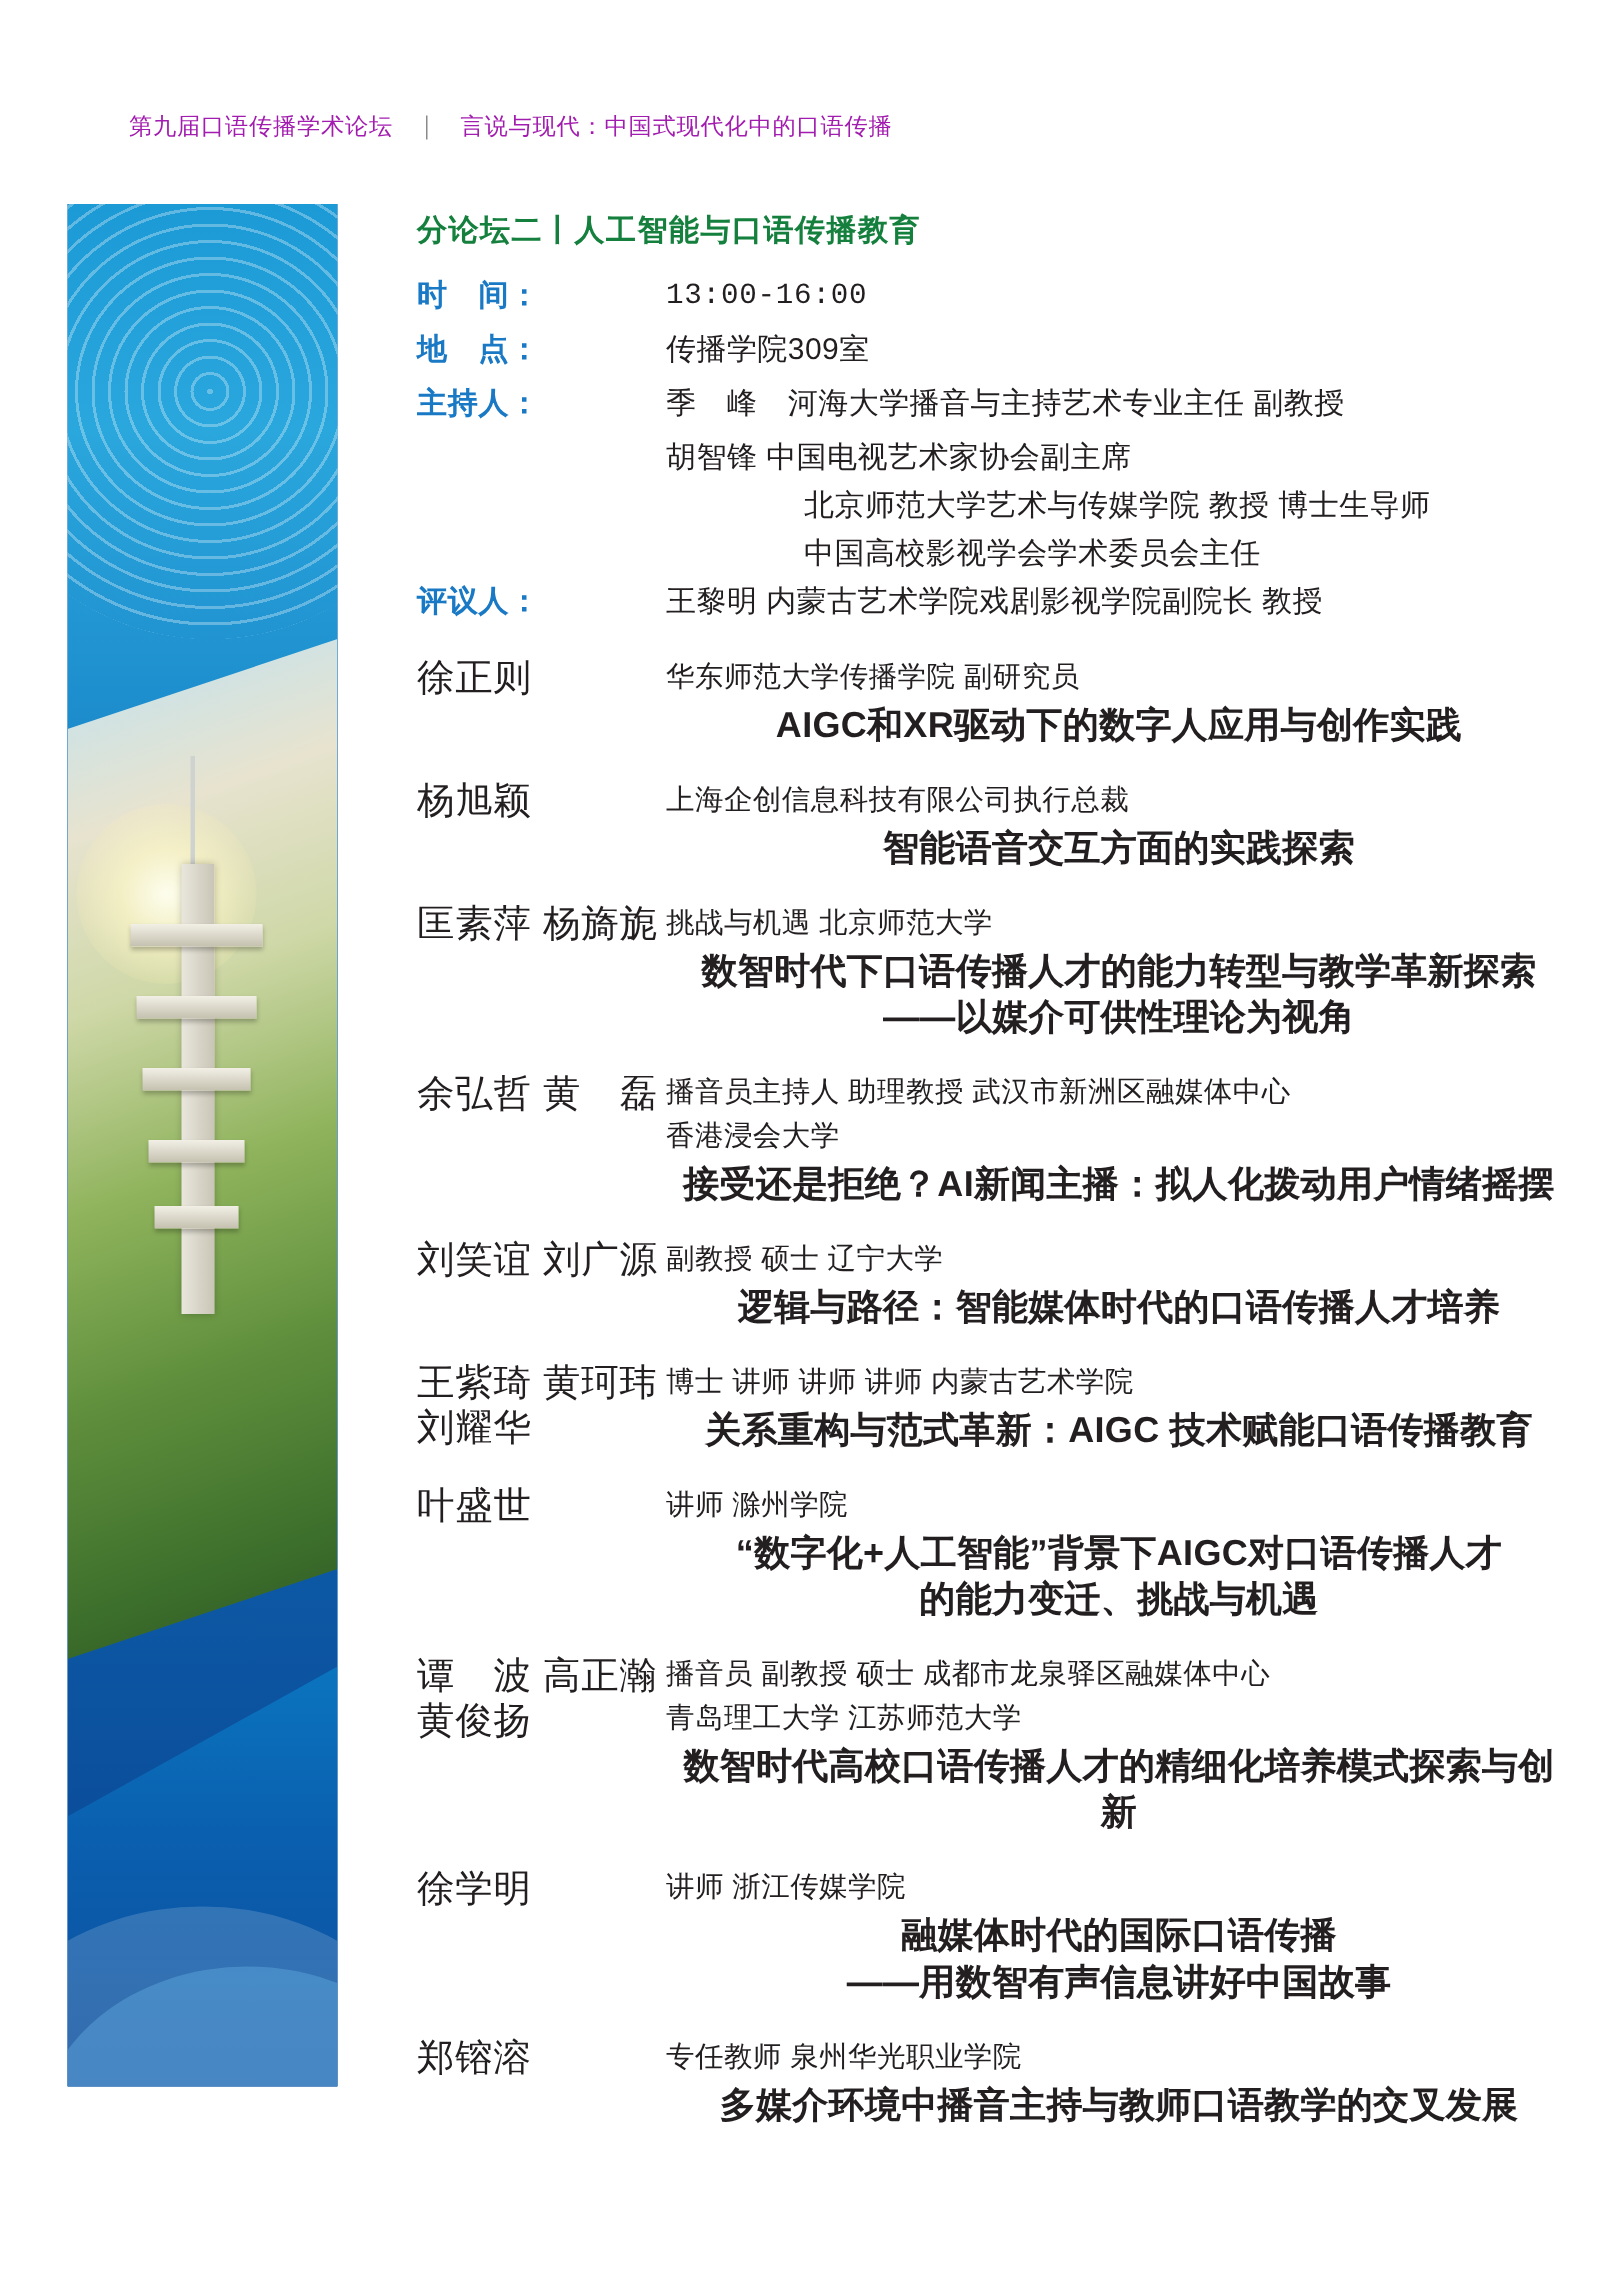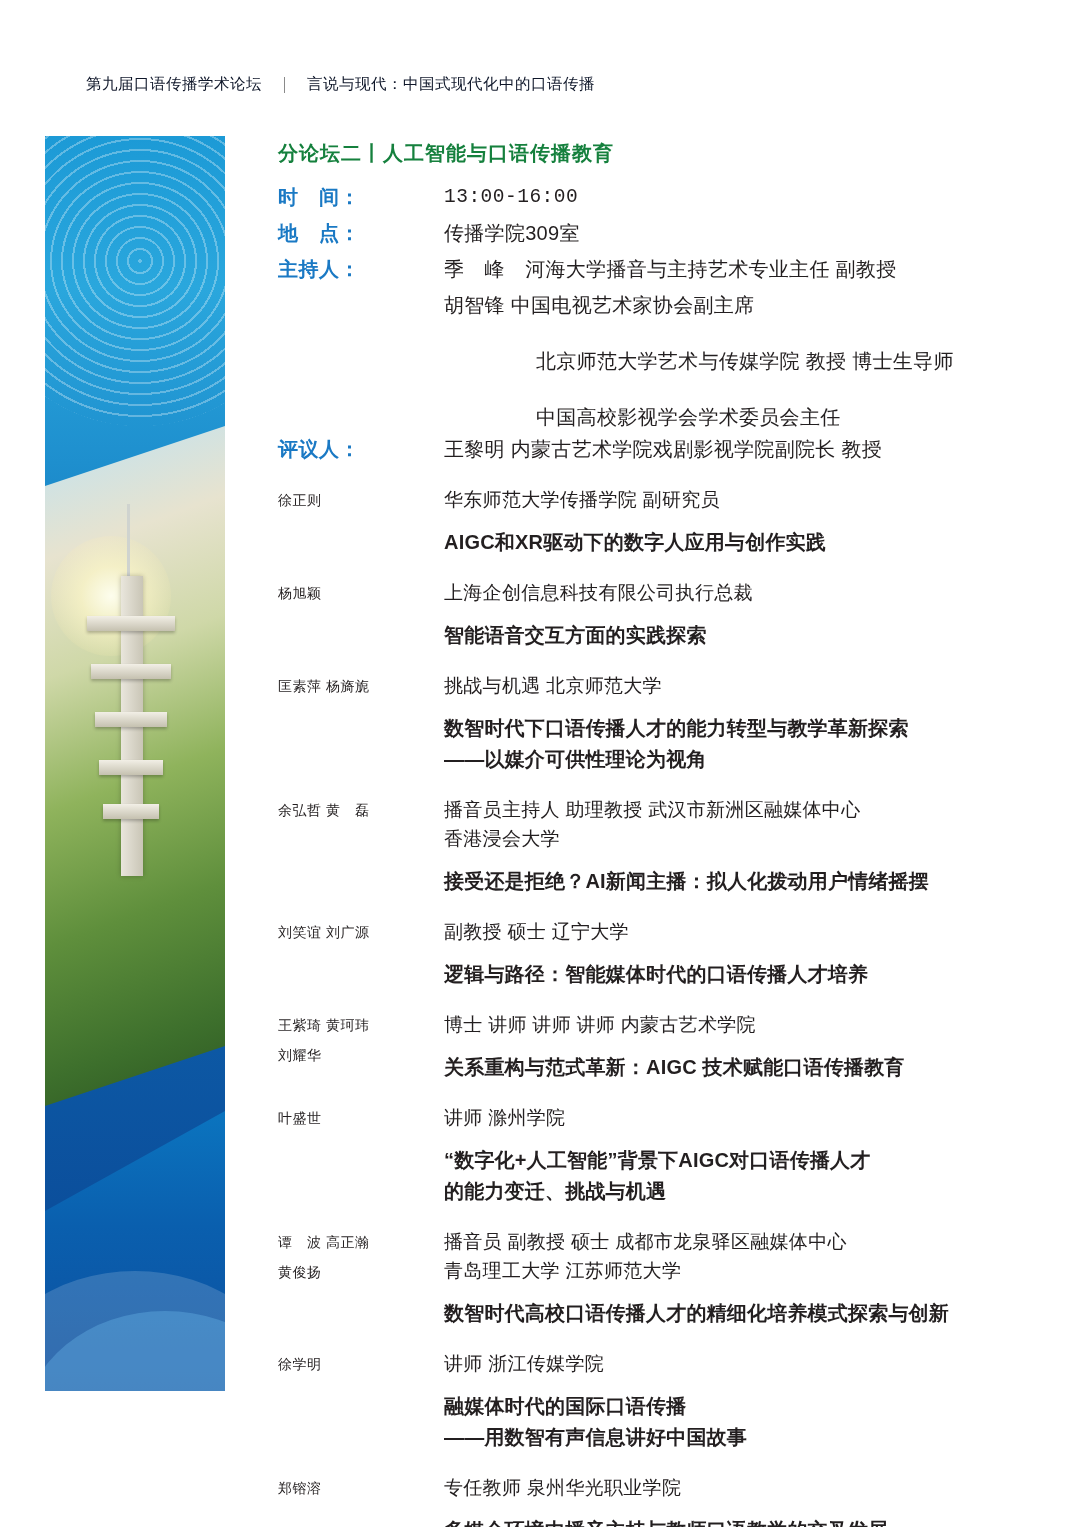--- a/index.html
+++ b/index.html
@@ -18,21 +18,21 @@
 
   
   .page-header {
     position: absolute;
     top: 74px;
     left: 86px;
     display: flex;
     align-items: center;
     font-size: 15.5px;
     letter-spacing: 0.5px;
-    color: #0f172a;
+    color: #a21caf;
     white-space: nowrap;
   }
   .page-header .divider {
     display: inline-block;
     width: 1px;
     height: 16px;
     background: #8a8a8a;
     margin: 0 22px;
   }
 
@@ -200,55 +200,56 @@
     letter-spacing: 0.3px;
   }
   .meta-value.mono {
     font-family: "Liberation Mono", monospace;
     font-size: 19.5px;
     letter-spacing: 0.5px;
   }
   .meta-value .sub {
     display: block;
   }
-  .indent-1 { padding-left: 92px; margin-top: 24px; }
+  .indent-1 { padding-left: 92px; }
 
   
   .sessions {
     margin-top: 20px;
   }
   .session {
     display: flex;
     align-items: flex-start;
     margin-bottom: 20px;
   }
   .speaker {
     width: 166px;
     flex: 0 0 166px;
-    font-size: 14px;
+    font-size: 25px;
     line-height: 30px;
     color: #231f20;
     letter-spacing: 0.5px;
   }
   .speaker .line2 { display: block; }
   .detail { flex: 1 1 auto; }
   .affil {
     font-size: 19px;
     line-height: 29px;
     color: #231f20;
     letter-spacing: 0.3px;
   }
   .affil .line2 { display: block; }
   .topic {
-    font-size: 20px;
+    font-size: 24px;
     line-height: 31px;
     font-weight: bold;
     color: #231f20;
     letter-spacing: 0.2px;
-    margin-top: 13px;
+    margin-top: 2px;
+    text-align: center;
   }
   .topic .line2 { display: block; }
 </style>
 </head>
 <body>
 
 <div class="page-header">
   <span>第九届口语传播学术论坛</span>
   <span class="divider"></span>
   <span>言说与现代：中国式现代化中的口语传播</span>

